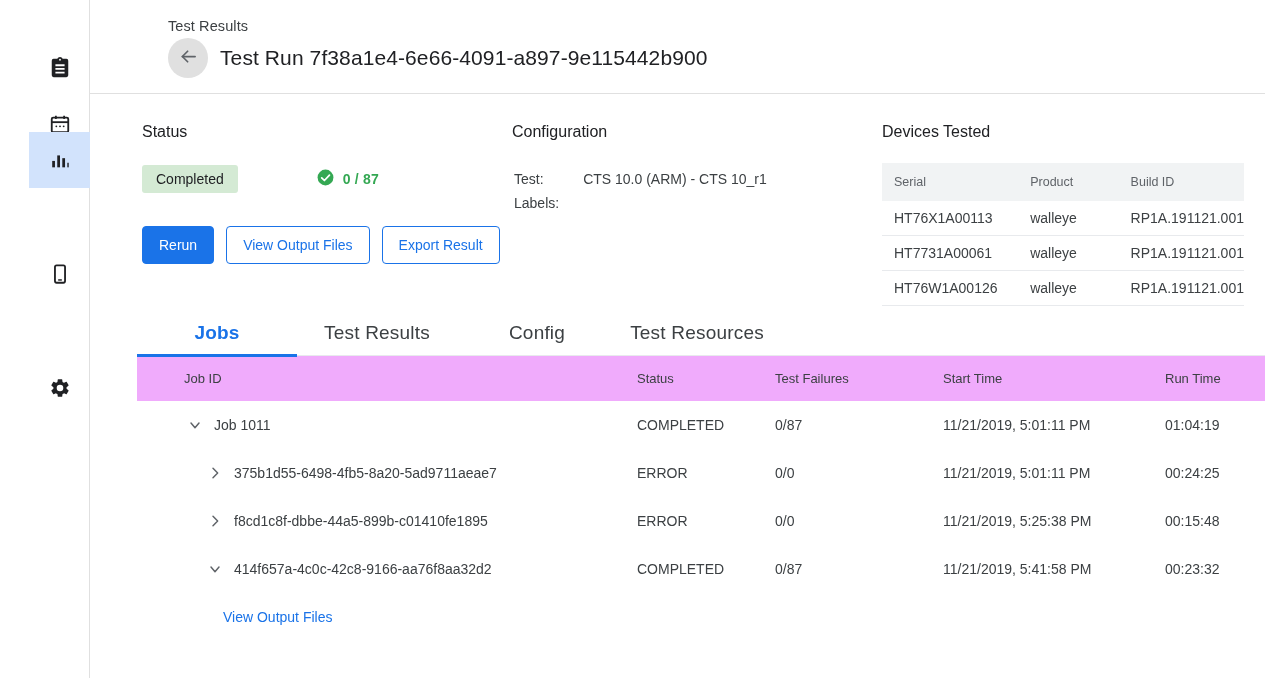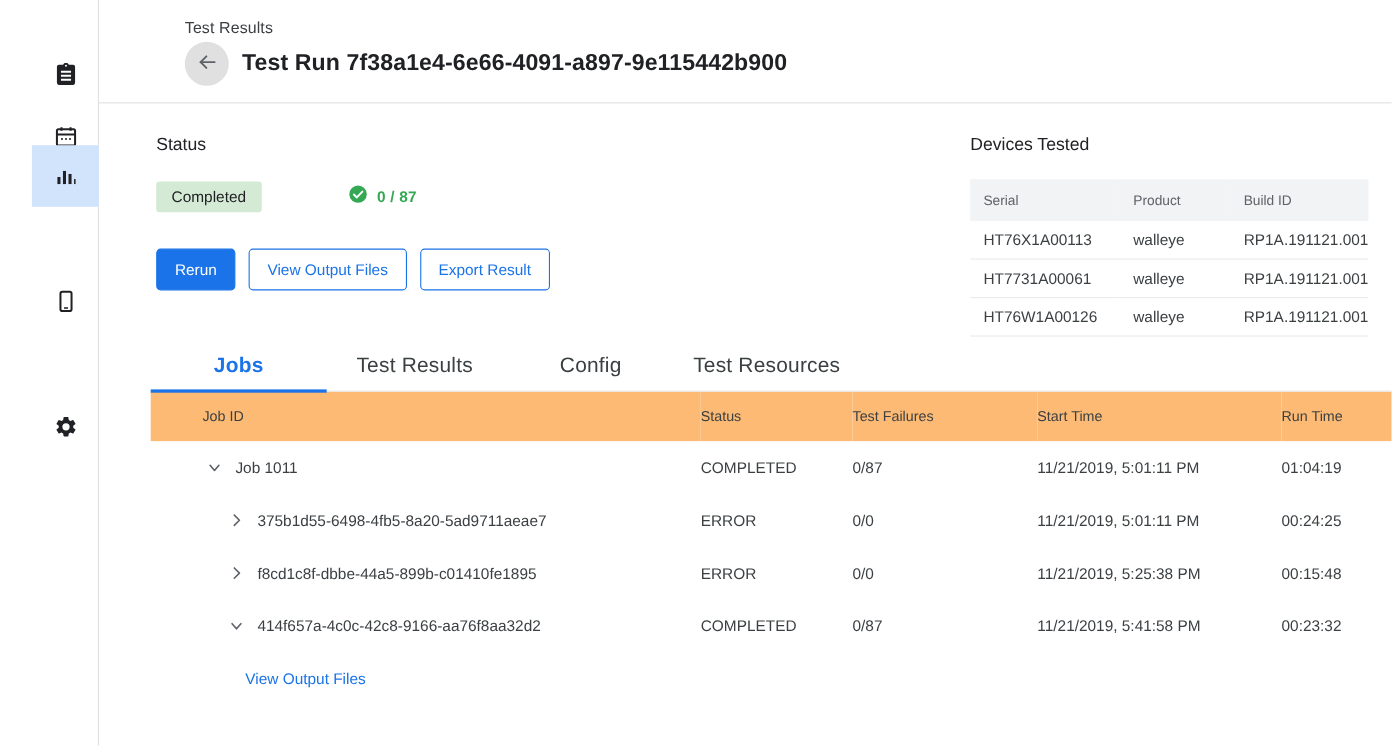--- a/index.html
+++ b/index.html
@@ -45,21 +45,21 @@
   .title-row { position: absolute; left: 78px; top: 38px; display: flex; align-items: center; }
   .back-btn {
     width: 40px; height: 40px; border-radius: 50%;
     background: #e0e0e0;
     display: flex; align-items: center; justify-content: center;
     cursor: pointer; border: none;
     flex: 0 0 40px;
   }
   .page-title {
     margin-left: 12px;
-    font-size: 21px; font-weight: 700; color: #202124; letter-spacing: .1px;
+    font-size: 21px; font-weight: 400; color: #202124; letter-spacing: .1px;
     white-space: nowrap;
   }
 
   
   .summary {
     position: relative;
     height: 215px;
   }
   .col-title {
     font-size: 16px; color: #202124; font-weight: 400;
@@ -132,21 +132,21 @@
   .tab.active { color: #1a73e8; font-weight: bold; }
   .tab.active::after {
     content: ""; position: absolute; left: 0; right: 0; bottom: -1px;
     height: 3px; background: #1a73e8;
   }
 
   
   .jobs { margin-left: 47px; width: 1158px; }
   .jobs-table { width: 1110px; border-collapse: collapse; table-layout: fixed; }
   .jobs-table th {
-    background: #fdba74;
+    background: #f0abfc;
     text-align: left;
     font-size: 13px; font-weight: 400; color: #3c4043;
     padding: 0 0 0 0;
     height: 45px;
   }
   .jobs-table td {
     font-size: 14px; color: #3c4043;
     height: 48px;
     padding: 0;
     vertical-align: middle;
@@ -260,20 +260,35 @@
           </span>
         </div>
       </div>
 
       <div class="btn-row">
         <button class="btn btn-primary">Rerun</button>
         <button class="btn btn-outline">View Output Files</button>
         <button class="btn btn-outline">Export Result</button>
       </div>
 
+      <div class="col-config">
+        <div class="col-title">Configuration</div>
+        <table class="cfg-table">
+          <tbody>
+              <tr>
+            <td class="cfg-label">Test:</td>
+            <td>CTS 10.0 (ARM) - CTS 10_r1</td>
+          </tr>
+          <tr>
+            <td class="cfg-label">Labels:</td>
+            <td></td>
+          </tr>
+        </tbody>
+          </table>
+      </div>
 
       <div class="col-devices">
         <div class="col-title">Devices Tested</div>
         <table class="dev-table">
           <thead>
             <tr>
               <th class="c-serial">Serial</th>
               <th class="c-product">Product</th>
               <th class="c-build">Build ID</th>
             </tr>

